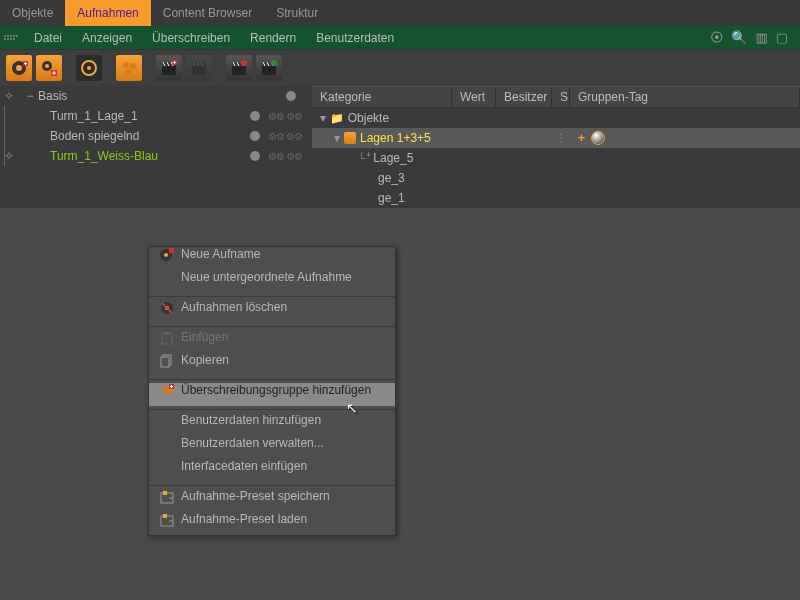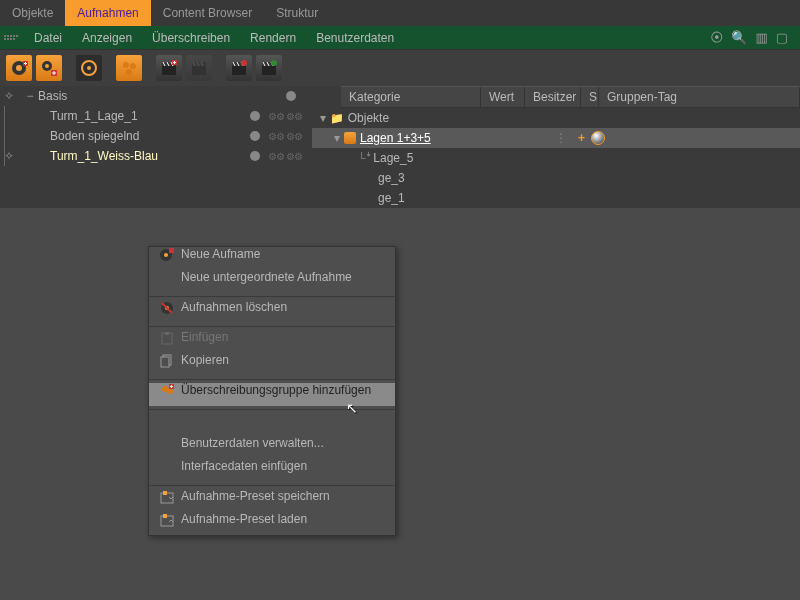--- a/index.html
+++ b/index.html
@@ -16,44 +16,44 @@
 .toolbar { display: flex; align-items: center; gap: 4px; padding: 4px 6px; background: #3e3e3e; height: 36px; }
 .toolbtn { width: 26px; height: 26px; display: flex; align-items: center; justify-content: center; border-radius: 2px; cursor: pointer; }
 .toolbtn.orange { background: linear-gradient(#f6a23a,#d97a15); }
 .toolbtn.dark { background: #2c2c2c; }
 .toolbtn.clap { background: linear-gradient(#555,#333); position: relative; }
 .toolbtn svg { display: block; }
 .sep { width: 6px; }
 .content { display: flex; position: relative; }
 .leftpanel { width: 312px; background: #3a3a3a; }
 .tree-row { display: flex; align-items: center; height: 20px; padding-left: 4px; position: relative; }
-.tree-row.selected .label { color: #fef9c3; }
+.tree-row.selected .label { color: #84cc16; }
 .tree-row .toggle { width: 12px; color: #999; text-align: center; cursor: pointer; }
 .tree-row .label { padding-left: 2px; cursor: pointer; }
 .tree-indent { display: inline-block; }
 .rowicons { margin-left: auto; display: flex; gap: 8px; padding-right: 16px; }
 .rowicons span { width: 10px; height: 10px; display: inline-block; border-radius: 50%; }
 .dot-gray { background: #888; }
 .gears { color: #666; font-size: 10px; letter-spacing: -1px; }
 .side-gutter { position: absolute; left: 0; top: 0; width: 18px; }
 .gutter-icon { height: 20px; display: flex; align-items: center; justify-content: center; color: #888; }
 
 .rightpanel { flex: 1; background: #3a3a3a; }
-.headers { display: flex; background: #454545; border-top: 1px solid #555; border-bottom: 1px solid #333; height: 22px; align-items: flex-end; margin-left: 29px; }
+.headers { display: flex; background: #454545; border-top: 1px solid #555; border-bottom: 1px solid #333; height: 22px; align-items: flex-end; }
 .hcol { padding: 3px 8px; border-right: 1px solid #333; color: #bbb; }
 .hcol.kat { width: 140px; }
 .hcol.wert { width: 44px; }
 .hcol.bes { width: 56px; }
 .hcol.s { width: 18px; text-align: center; }
 .hcol.grp { flex: 1; }
 .tree2 { }
 .tree2-row { display: flex; align-items: center; height: 20px; }
 .tree2-row .lbl { cursor: pointer; }
 .tree2-row.sel { background: #595959; }
-.tree2-row.sel .lbl { color: #ffffff; text-decoration: underline; }
+.tree2-row.sel .lbl { color: #fde047; }
 .tree2-col1 { width: 140px; display: flex; align-items: center; overflow: hidden; padding-left: 8px; }
 .tree2-col2 { width: 44px; }
 .tree2-col3 { width: 56px; }
 .tree2-col4 { width: 18px; text-align: center; color: #888; }
 .tree2-col5 { flex: 1; display: flex; align-items: center; gap: 6px; padding-left: 8px; }
 .tri { color: #999; width: 10px; cursor: pointer; }
 .folder { color: #c99a4a; font-size: 11px; margin-right: 4px; }
 .layers { width: 12px; height: 12px; background: linear-gradient(#f6a23a,#d97a15); border-radius: 2px; margin-right: 4px; }
 .branch { color: #888; margin-right: 2px; font-size: 11px; }
 .plus { color: #f89c2e; font-weight: bold; cursor: pointer; }
@@ -338,20 +338,21 @@
             <circle cx="11" cy="8" r="3" fill="#d97a15"></circle>
             <rect x="10" y="1" width="5" height="5" fill="#c33"></rect>
             <path d="M11 3.5h3M12.5 2v3" stroke="#fff"></path>
           </svg>
         </span>
         <span>Überschreibungsgruppe hinzufügen</span>
       </div>
     <div class="cm-sep"></div>
     <div class="cm-item">
         <span class="cm-icon"></span>
+        <span>Benutzerdaten hinzufügen</span>
       </div>
     <div class="cm-item">
         <span class="cm-icon"></span>
         <span>Benutzerdaten verwalten...</span>
       </div>
     <div class="cm-item">
         <span class="cm-icon"></span>
         <span>Interfacedaten einfügen</span>
       </div>
     <div class="cm-sep"></div>

